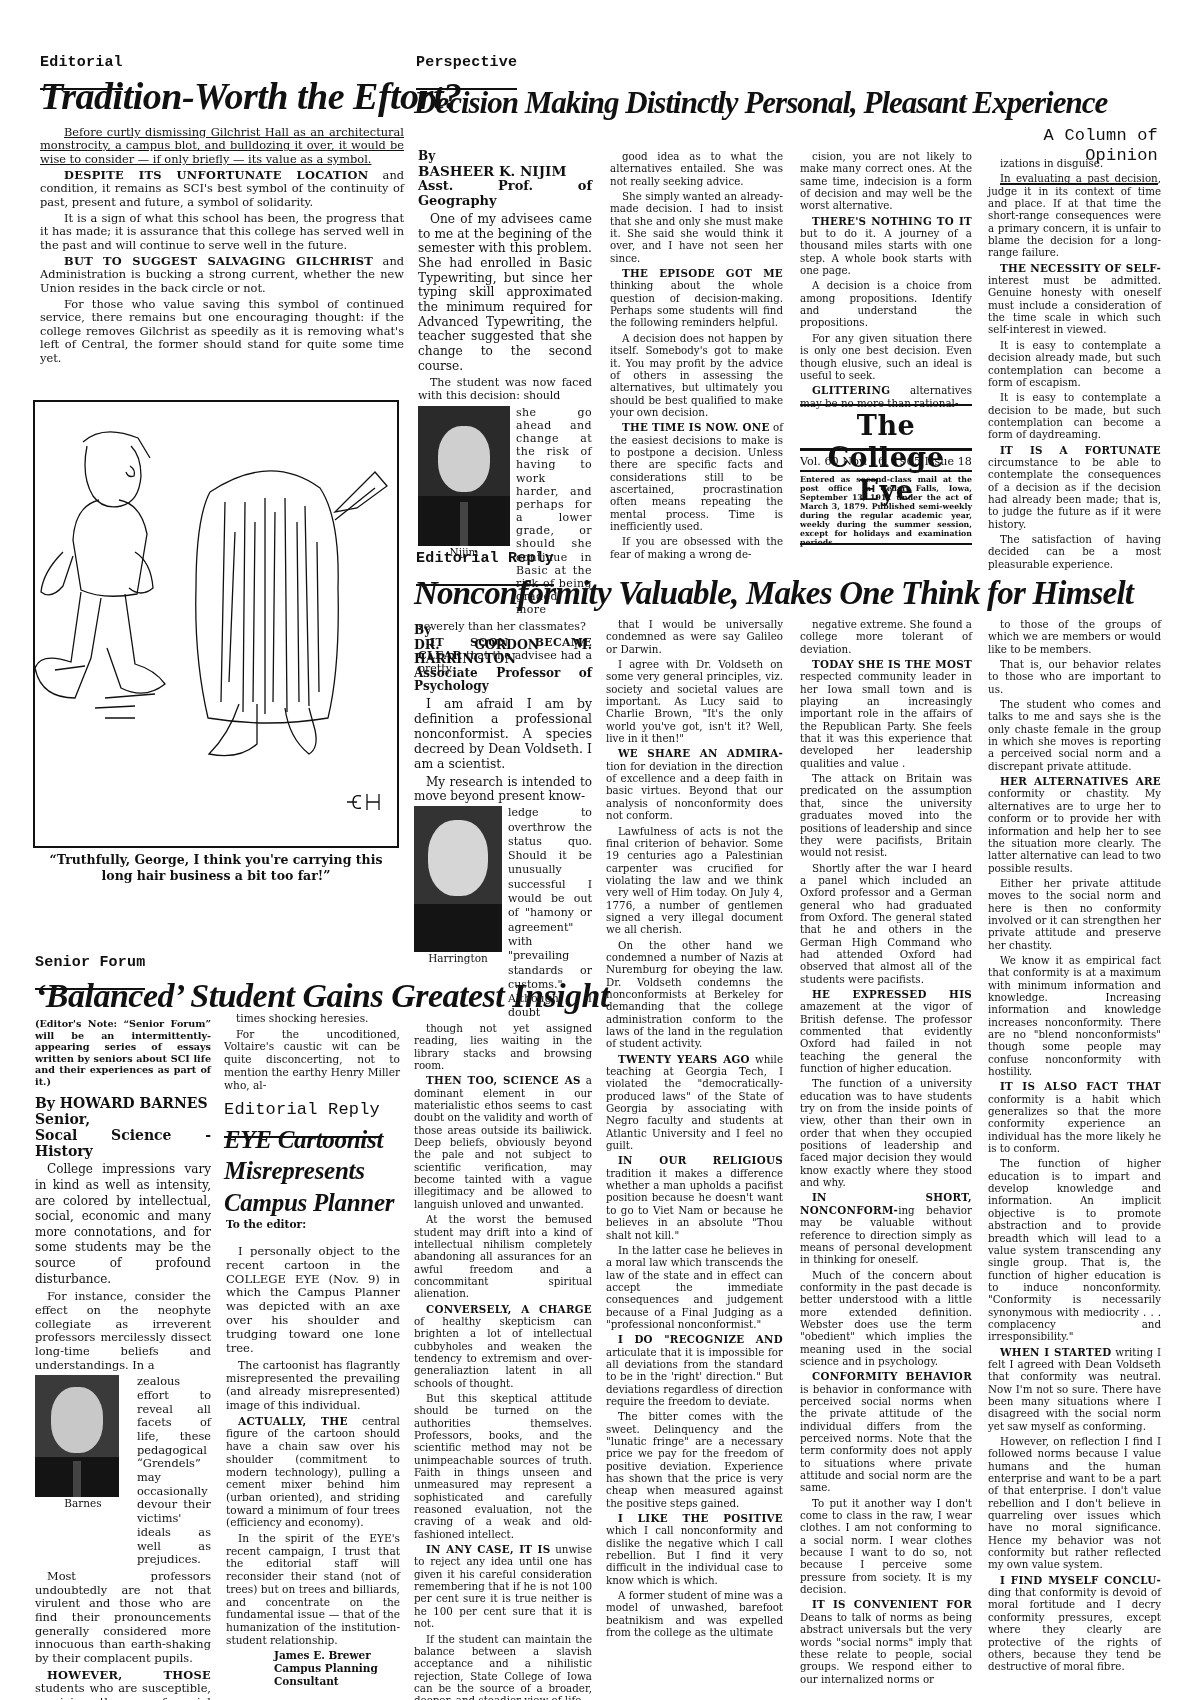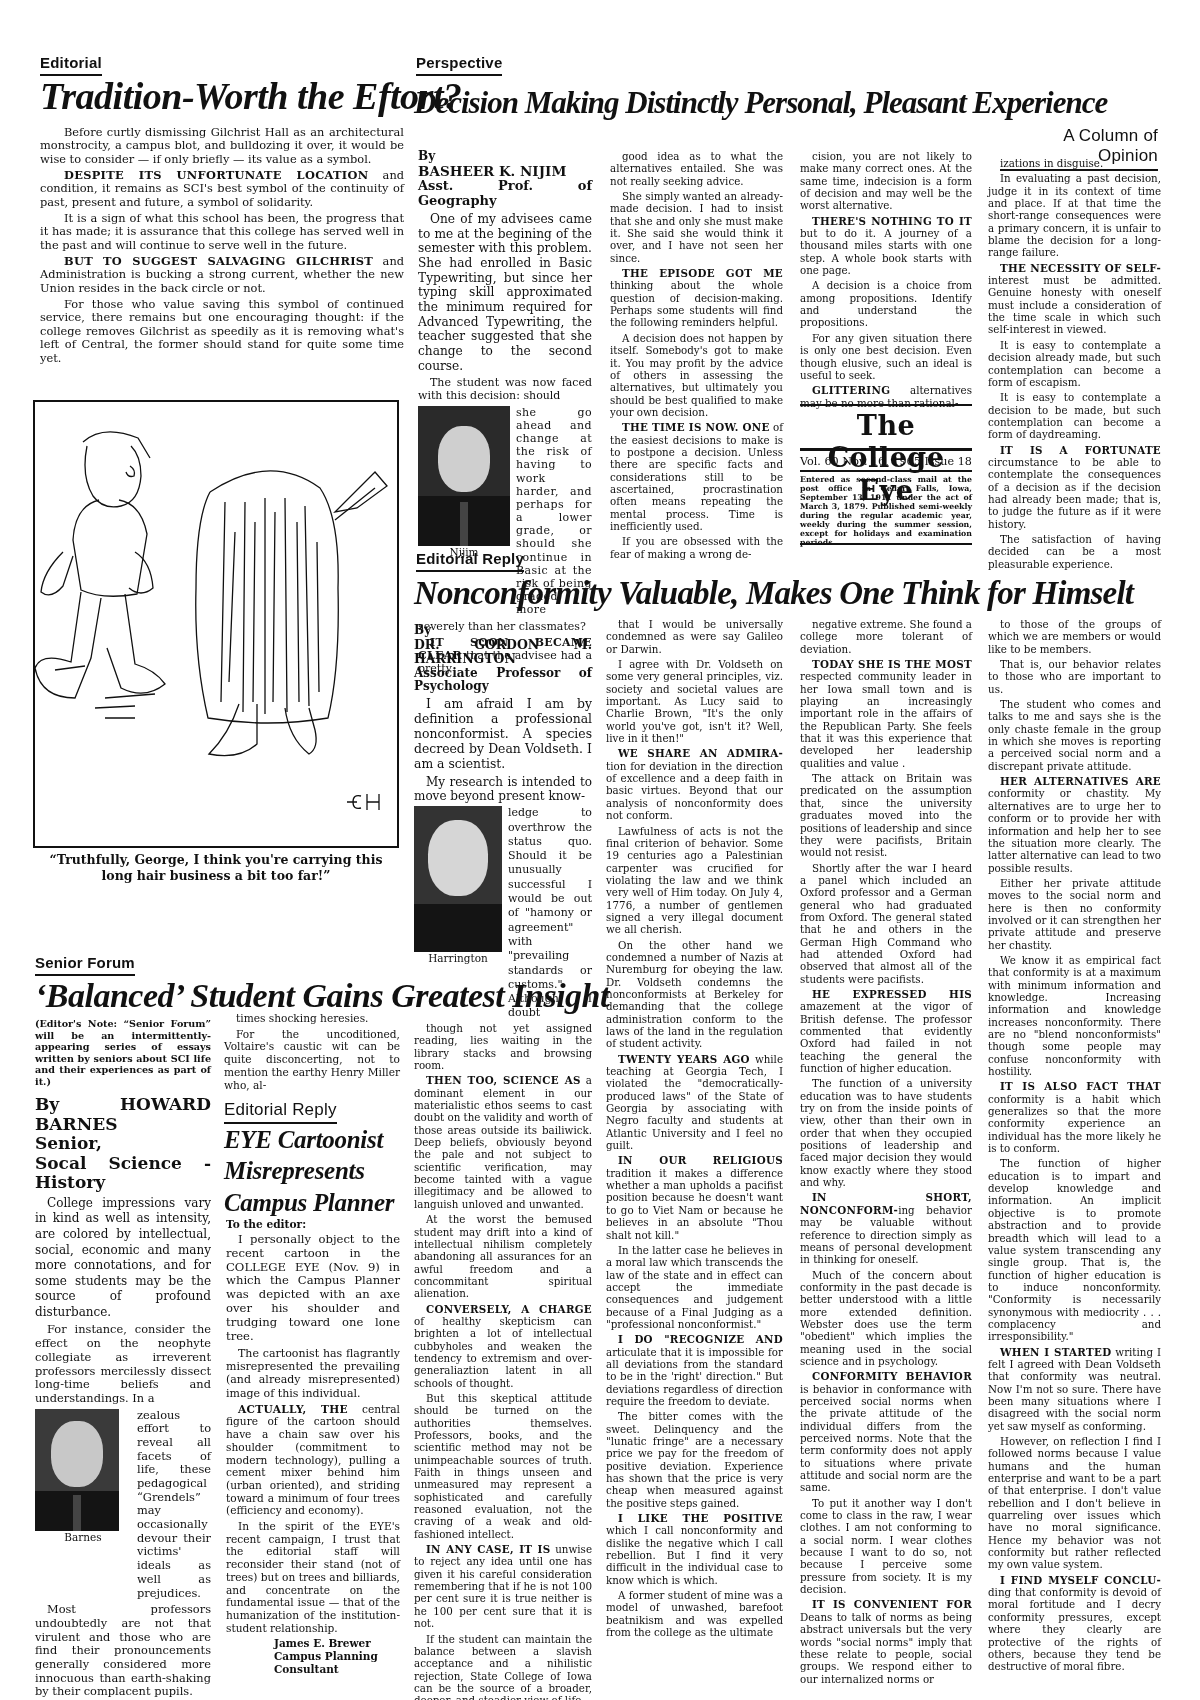--- a/index.html
+++ b/index.html
@@ -1,19 +1,19 @@
 <!DOCTYPE html>
 <html><head>
 <meta charset="utf-8">
 <style>
   *{box-sizing:border-box;margin:0;padding:0}
   html,body{width:1200px;height:1700px;background:#fff;overflow:hidden}
   body{position:relative;font-family:"DejaVu Serif",serif;color:#111;font-size:10.4px;line-height:1.2}
   .abs{position:absolute}
-  .kicker{font-family:Liberation Sans, sans-serif;font-weight:bold;font-size:15px;border-bottom:2px solid #111;display:inline-block;padding-bottom:2px;letter-spacing:0.2px}
+  .kicker{font-family:Liberation Mono, monospace;font-weight:bold;font-size:15px;border-bottom:2px solid #111;display:inline-block;padding-bottom:16px;letter-spacing:0.2px}
   .hed{font-family:"Liberation Serif",serif;font-style:italic;font-weight:bold;color:#111;white-space:nowrap;letter-spacing:-0.5px}
   .col{position:absolute;text-align:justify;hyphens:none}
   .col p{text-indent:12px;margin-bottom:3px}
   .col p.noind{text-indent:0}
   .lead{font-weight:bold;letter-spacing:0.3px}
   .byline{font-weight:bold;font-size:12px;line-height:1.15;margin-bottom:3px}
   .byline .by{font-size:12px}
   .photo{background:#2a2a2a;position:relative;overflow:hidden}
   .photo .face{position:absolute;border-radius:45%;background:#cfcfcf}
   .photo .suit{position:absolute;left:0;right:0;bottom:0;background:#141414}
@@ -28,21 +28,21 @@
   .ednote{font-weight:bold;font-size:9.6px;text-align:justify;line-height:1.2}
 </style>
 </head>
 <body>
 
 <div class="abs" style="left:40px;top:54px">
   <span class="kicker">Editorial</span>
 </div>
 <div class="abs hed" style="left:40px;top:74px;font-size:38px">Tradition-Worth the Eftort?</div>
 <div class="col" style="left:40px;top:126px;width:364px;font-size:11.4px;line-height:1.17">
-    <p style="text-indent: 24px;"><span>Before curtly dismissing Gilchrist Hall as an architectural monstrocity, a campus blot, and bulldozing it over, it would be wise to consider — if only briefly — its value as a symbol.</span></p>
+    <p style="text-indent: 24px; text-decoration: underline;"><span>Before curtly dismissing Gilchrist Hall as an architectural monstrocity, a campus blot, and bulldozing it over, it would be wise to consider — if only briefly — its value as a symbol.</span></p>
     <p style="text-indent: 24px;"><span class="lead">DESPITE ITS UNFORTUNATE LOCATION</span><span> and condition, it remains as SCI's best symbol of the continuity of past, present and future, a symbol of solidarity.</span></p>
     <p style="text-indent: 24px;"><span>It is a sign of what this school has been, the progress that it has made; it is assurance that this college has served well in the past and will continue to serve well in the future.</span></p>
     <p style="text-indent: 24px;"><span class="lead">BUT TO SUGGEST SALVAGING GILCHRIST</span><span> and Administration is bucking a strong current, whether the new Union resides in the back circle or not.</span></p>
     <p style="text-indent: 24px;"><span>For those who value saving this symbol of continued service, there remains but one encouraging thought: if the college removes Gilchrist as speedily as it is removing what's left of Central, the former should stand for quite some time yet.</span></p>
   </div>
 
 <div class="abs cartoon" style="left:33px;top:400px;width:366px;height:448px">
   <svg width="362" height="444" viewBox="0 0 362 444">
     <g fill="none" stroke="#111" stroke-width="1.3">
 
@@ -203,21 +203,21 @@
     <p><span class="lead">I FIND MYSELF CONCLU-</span><span>ding that conformity is devoid of moral fortitude and I decry conformity pressures, except where they clearly are protective of the rights of others, because they tend be destructive of moral fibre.</span></p>
   </div>
 
 <div class="abs" style="left:35px;top:954px">
   <span class="kicker">Senior Forum</span>
 </div>
 <div class="abs hed" style="left:35px;top:976px;font-size:34px;font-style:italic">‘Balanced’ Student Gains Greatest Insight</div>
 
 <div class="col" style="left:35px;top:1018px;width:176px;font-size:11.4px">
   <div class="ednote">(Editor's Note: “Senior Forum” will be an intermittently-appearing series of essays written by seniors about SCI life and their experiences as part of it.)</div>
-  <div class="byline" style="margin-top:8px;font-size:17px">
+  <div class="byline" style="margin-top:8px;font-size:14px">
     <div>By HOWARD BARNES</div>
     <div>Senior,</div>
     <div>Socal Science - History</div>
   </div>
   <p style="font-size:12px;line-height:1.3">College impressions vary in kind as well as intensity, are colored by intellectual, social, economic and many more connotations, and for some students may be the source of profound disturbance.</p>
   <p>For instance, consider the effect on the neophyte collegiate as irreverent professors mercilessly dissect long-time beliefs and understandings. In a</p>
   <div style="display:flex;gap:6px">
     <div style="width:96px;flex:none">
       <div class="photo" style="width:84px;height:122px;background:#3a3a3a">
         <div class="face" style="left:16px;top:12px;width:52px;height:66px;background:#c8c8c8"></div>
@@ -239,21 +239,21 @@
 
 <div class="abs" style="left:224px;top:1100px">
   <span class="kicker" style="font-weight:normal;font-size:17px">Editorial Reply</span>
 </div>
 <div class="abs hed" style="left:224px;top:1124px;font-size:25px;line-height:1.25;letter-spacing:-0.3px">
   <div>EYE Cartoonist</div>
   <div>Misrepresents</div>
   <div>Campus Planner</div>
 </div>
 <div class="col" style="left:226px;top:1218px;width:174px;font-size:10.6px">
-  <div style="font-weight:bold;margin-bottom:2px">To the editor:</div>
+  <div style="font-weight:bold;margin-bottom:14px">To the editor:</div>
   <p style="font-size:11.6px">I personally object to the recent cartoon in the COLLEGE EYE (Nov. 9) in which the Campus Planner was depicted with an axe over his shoulder and trudging toward one lone tree.</p>
   <p style="font-size:11px">The cartoonist has flagrantly misrepresented the prevailing (and already misrepresented) image of this individual.</p>
   <p><span class="lead">ACTUALLY, THE</span><span> central figure of the cartoon should have a chain saw over his shoulder (commitment to modern technology), pulling a cement mixer behind him (urban oriented), and striding toward a minimum of four trees (efficiency and economy).</span></p>
   <p>In the spirit of the EYE's recent campaign, I trust that the editorial staff will reconsider their stand (not of trees) but on trees and billiards, and concentrate on the fundamental issue — that of the humanization of the institution-student relationship.</p>
   <div class="signature">
     <div>James E. Brewer</div>
     <div>Campus Planning</div>
     <div>Consultant</div>
   </div>
 </div>

